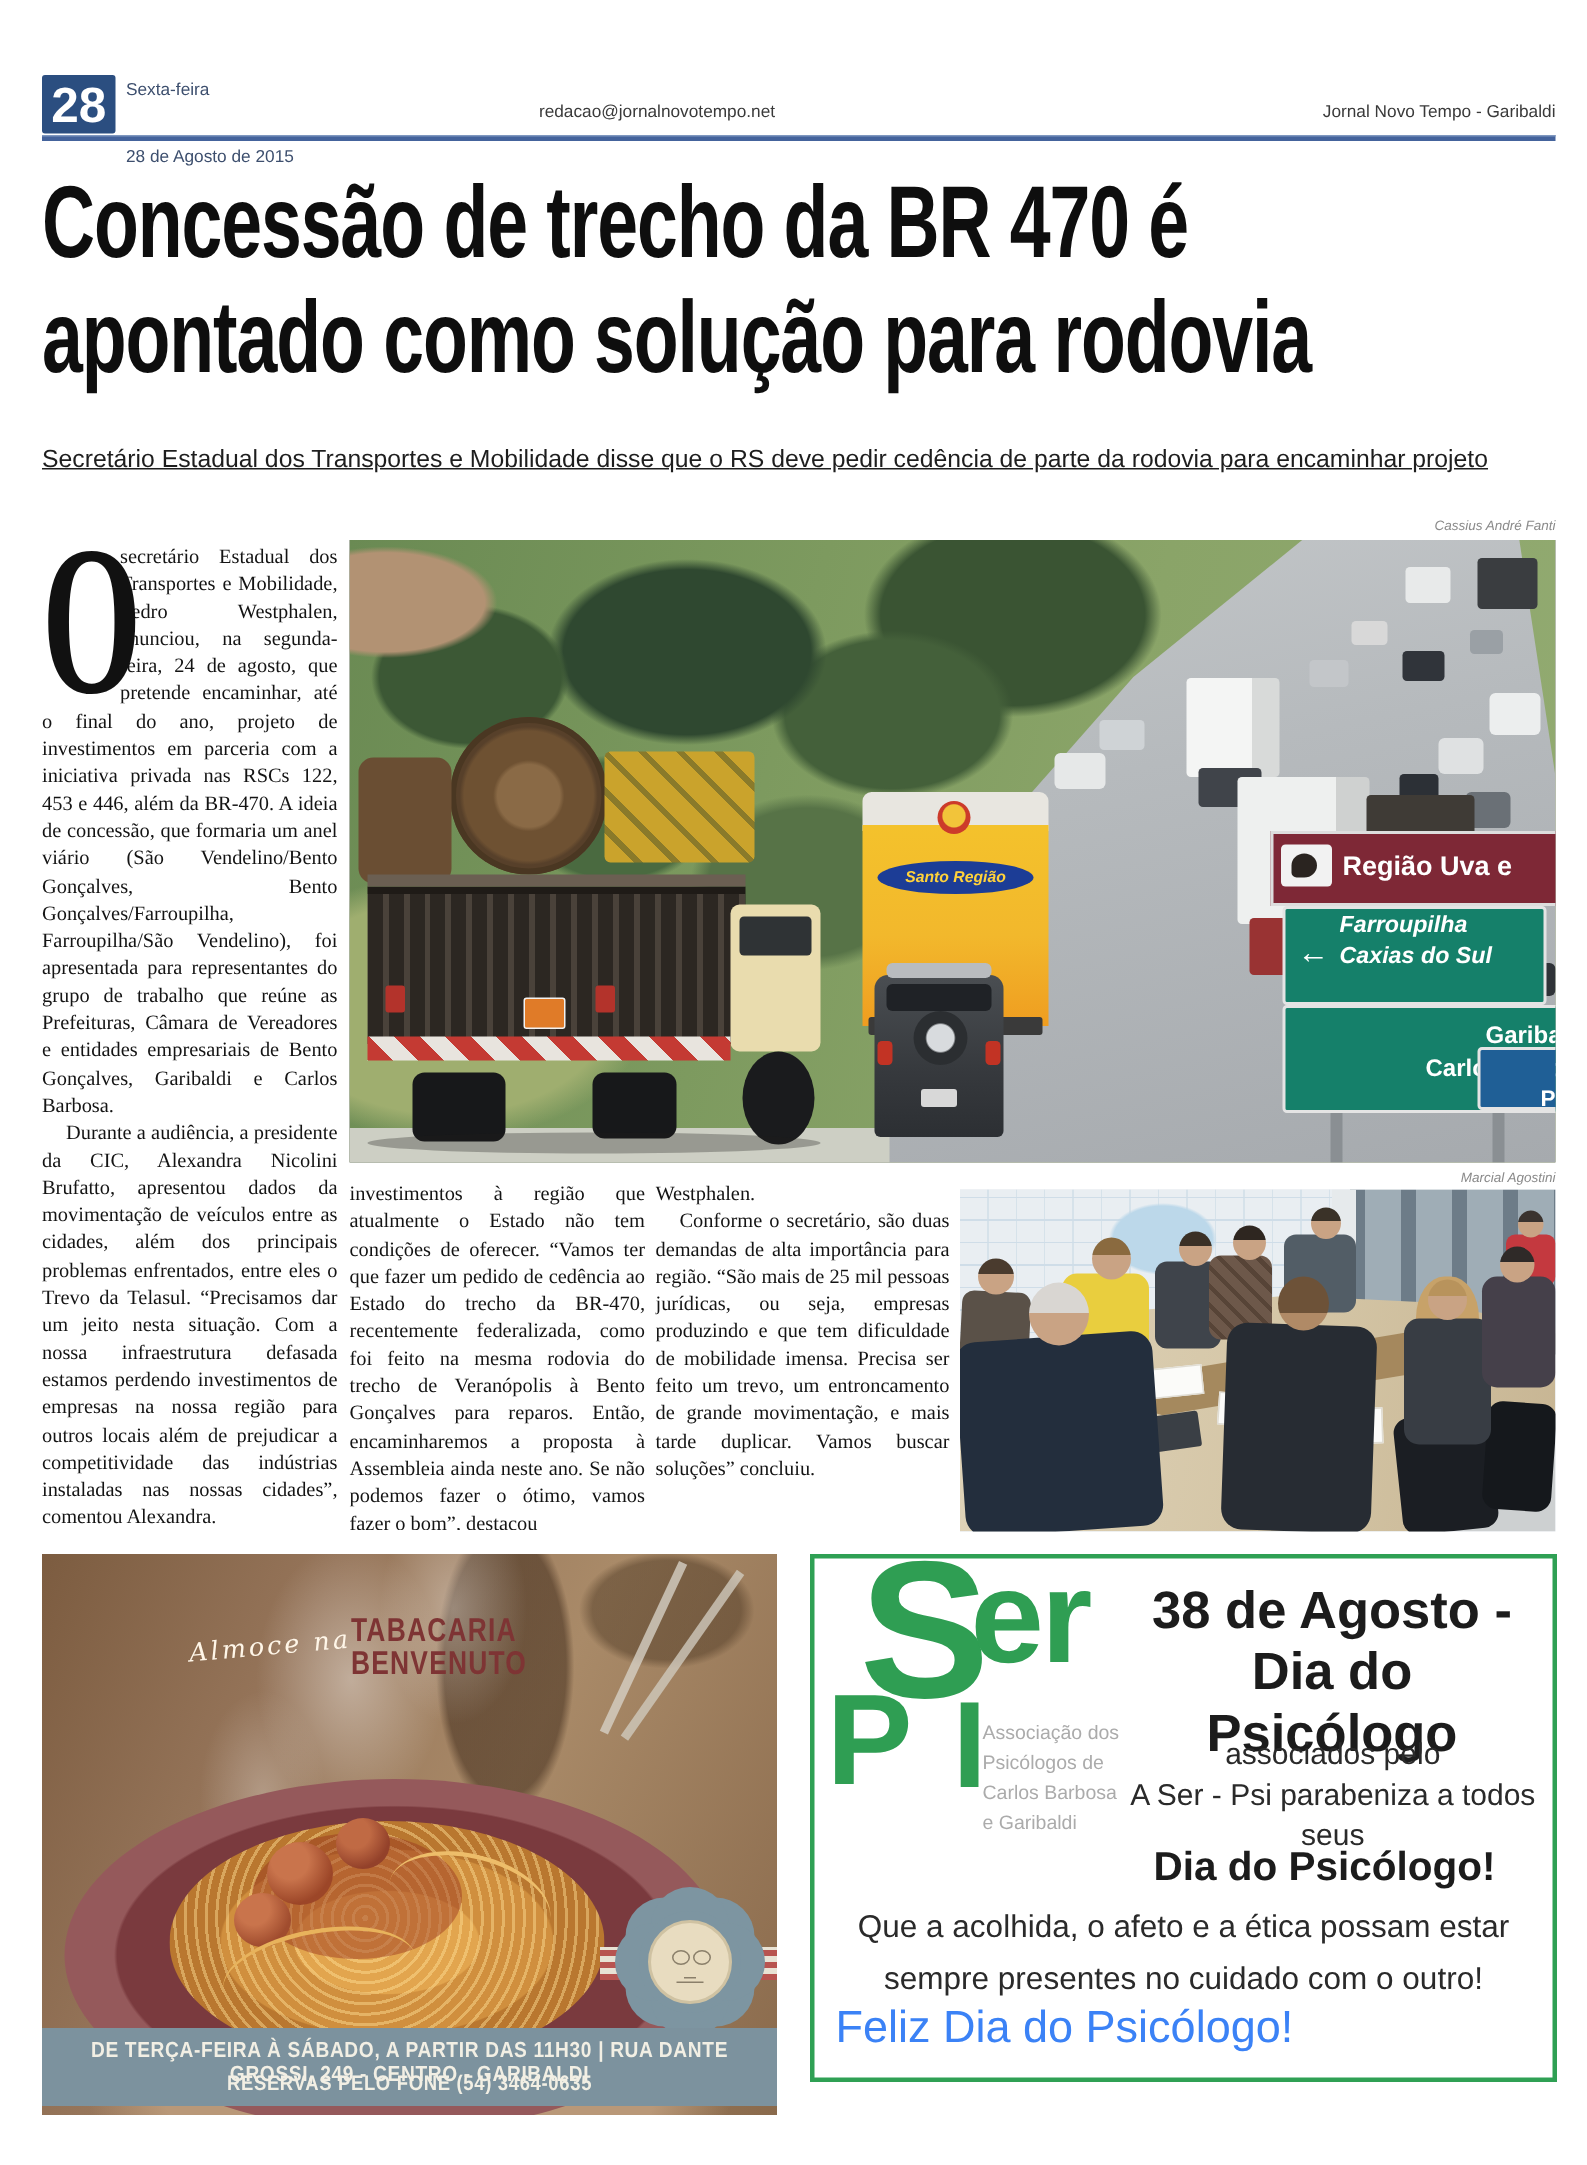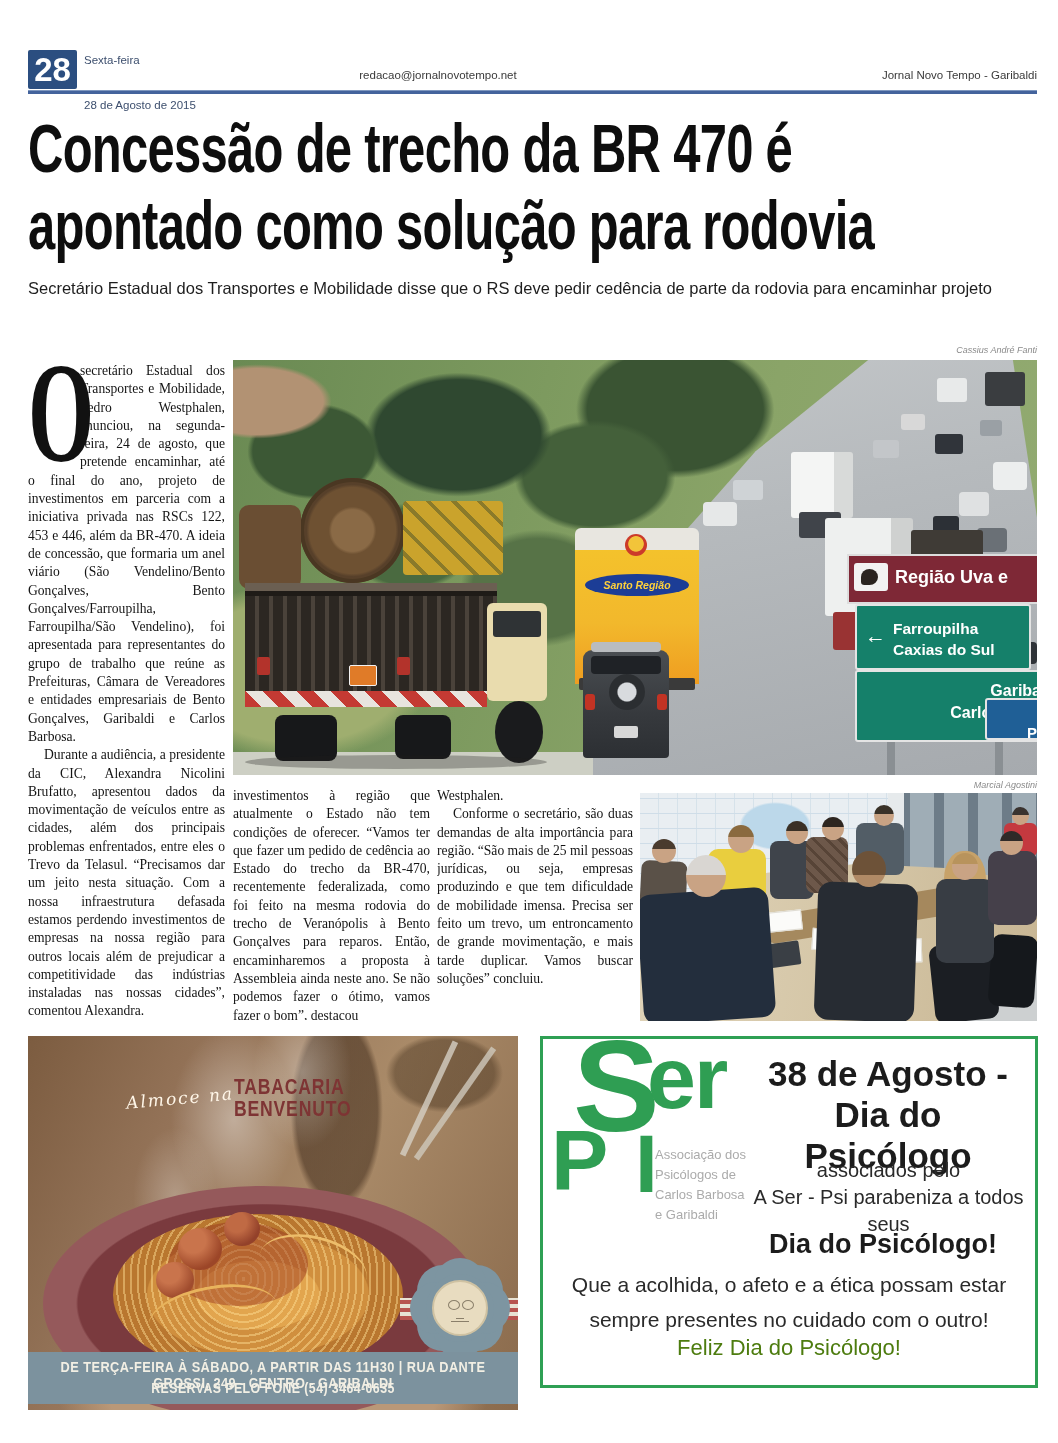--- a/index.html
+++ b/index.html
@@ -8,21 +8,21 @@
   .abs{position:absolute;}
   
   .pagenum{left:28px;top:50px;width:49px;height:39px;background:#2b4e80;color:#fff;
     font-weight:bold;font-size:33px;text-align:center;line-height:39px;border-radius:2px;}
   .hdr-small{font-size:11.5px;color:#3d4f6e;line-height:13px;}
   .hdr-gray{font-size:11.5px;color:#3a3a3a;}
   .rule{left:28px;top:90px;width:1009px;height:3px;background:#44639c;border-top:1px solid #7e97bf;}
   
   .headline{left:28px;top:110px;transform:scaleX(0.72);transform-origin:left top;
     font-size:68px;line-height:77px;font-weight:bold;color:#0e0e0e;white-space:nowrap;letter-spacing:-1px;}
-  .subhead{left:28px;top:279px;width:1009px;font-size:16.5px;color:#1e1e1e;}
+  .subhead{left:28px;top:297px;width:1009px;font-size:16.5px;color:#1e1e1e;text-decoration:underline;}
   
   .bodytext{font-family:"Liberation Serif","DejaVu Serif",serif;font-size:13.6px;line-height:18.3px;
     text-align:justify;color:#141414;overflow:hidden;}
   .bodytext p{margin:0;}
   .bodytext p.ind{text-indent:16px;}
   .dropcap{float:left;width:52px;height:106px;overflow:visible;}
   .dropcap span{display:block;font-family:"Liberation Serif",serif;font-weight:bold;font-size:142px;
     line-height:102px;transform:scaleX(0.6);transform-origin:left top;color:#111;}
   .credit{font-size:9px;font-style:italic;color:#8a8a8a;text-align:right;}
   
@@ -153,21 +153,21 @@
     <div class="ph" style="left:150px;top:170px;width:8px;height:53px;background:#8a8f93;"></div>
     <div class="ph" style="left:2px;top:2px;width:200px;height:46px;background:#7e2836;border:2px solid #ddd;
          color:#fff;font-weight:bold;font-size:18px;line-height:42px;white-space:nowrap;">
       <span style="position:absolute;left:5px;top:7px;width:34px;height:28px;background:#f2f2f2;border-radius:3px;">
         <span style="position:absolute;left:7px;top:6px;width:17px;height:16px;background:#2a2420;border-radius:50% 50% 50% 20%;"></span>
       </span>
       <span style="margin-left:46px;">Região Uva e</span>
     </div>
     <div class="ph" style="left:10px;top:52px;width:172px;height:62px;background:#15806a;border:2px solid #e4e4e4;border-radius:3px;color:#fff;font-weight:bold;font-size:15.5px;">
       <span style="position:absolute;left:8px;top:18px;font-size:21px;">←</span>
-      <div style="margin:12px 0 0 36px;line-height:21px;">
+      <div style="margin:0 0 0 36px;line-height:21px;font-style:italic;">
         <div>Farroupilha</div>
         <div>Caxias do Sul</div>
       </div>
     </div>
     <div class="ph" style="left:10px;top:118px;width:230px;height:68px;background:#15806a;border:2px solid #e4e4e4;border-radius:3px;color:#fff;font-weight:bold;font-size:16px;">
       <div style="margin:8px 0 0 0;line-height:22px;text-align:right;padding-right:46px;white-space:nowrap;">
         <div>Gariba</div>
         <div>Carlos Barb</div>
       </div>
     </div>
@@ -312,14 +312,14 @@
   </div>
   <div class="abs" style="left:198px;top:118px;width:295px;text-align:center;font-size:20px;line-height:27px;color:#2a2a2a;">
     <div>associados pelo</div>
     <div>A Ser - Psi parabeniza a todos seus</div>
   </div>
   <div class="abs" style="left:14px;top:228px;width:464px;text-align:center;font-size:21px;line-height:35px;color:#2a2a2a;">
     <div>Que a acolhida, o afeto e a ética possam estar</div>
     <div>sempre presentes no cuidado com o outro!</div>
   </div>
   <div class="abs" style="left:190px;top:190px;width:300px;text-align:center;font-size:27px;font-weight:bold;color:#1c1c1c;">Dia do Psicólogo!</div>
-  <div class="abs" style="left:14px;top:296px;width:464px;text-align:center;font-size:22px;color:#4d7c0f;">Feliz Dia do Psicólogo!</div>
+  <div class="abs" style="left:14px;top:296px;width:464px;text-align:left;font-size:30px;color:#3b82f6;">Feliz Dia do Psicólogo!</div>
 </div>
 
 </body></html>

